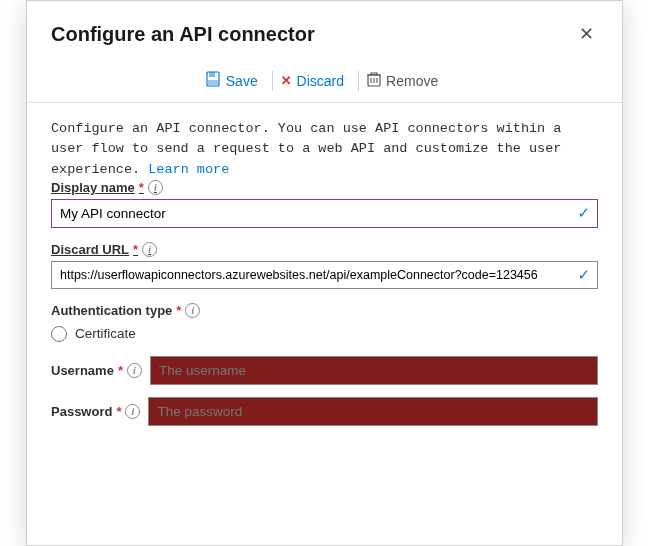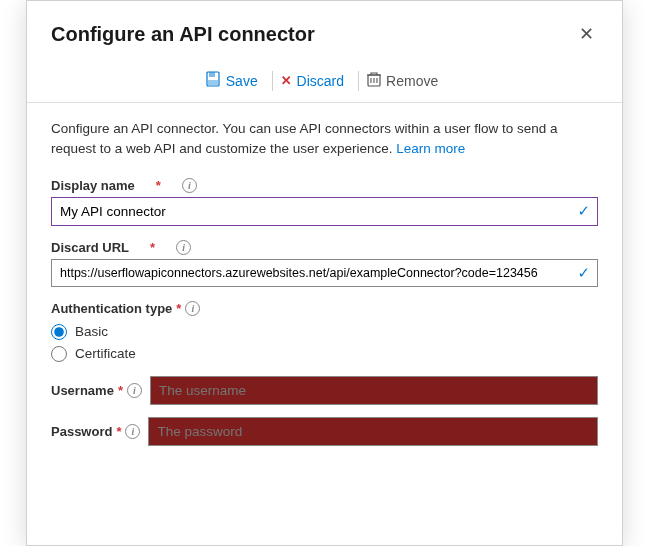--- a/index.html
+++ b/index.html
@@ -72,37 +72,38 @@
       background: #d0d0d0;
       margin: 0 4px;
     }
     .modal-body {
       padding: 16px 24px 24px 24px;
     }
     .description {
       font-size: 13.5px;
       color: #323130;
       line-height: 1.5;
-      margin-bottom: 18px;
+      font-family: Liberation Mono, monospace;
     }
     .description a {
       color: #0078d4;
       text-decoration: none;
     }
     .field-group {
       margin-bottom: 14px;
     }
     .field-label {
       font-size: 13px;
       font-weight: 600;
       color: #323130;
       margin-bottom: 4px;
       display: flex;
       align-items: center;
-      gap: 21px;
+      gap: 4px;
+      text-decoration: underline;
     }
     .required-star {
       color: #d13438;
       font-weight: 700;
     }
     .info-icon {
       display: inline-flex;
       align-items: center;
       justify-content: center;
       width: 15px;
@@ -271,24 +272,20 @@
     </div>
 
     <div class="field-group">
       <div class="auth-section-label">
         <span>Authentication type</span>
         <span class="required-star">*</span>
         <span class="info-icon">i</span>
       </div>
       <div class="radio-group">
         <label class="radio-option">
-          <input class="radio-input" type="radio" name="auth_type" value="basic" checked="" style="">
-          <span>Basic</span>
-        </label>
-        <label class="radio-option">
           <input class="radio-input" type="radio" name="auth_type" value="certificate" style="">
           <span>Certificate</span>
         </label>
       </div>
     </div>
 
     <div class="credentials-row">
       <div class="credentials-label">
         <span>Username</span>
         <span class="required-star">*</span>

